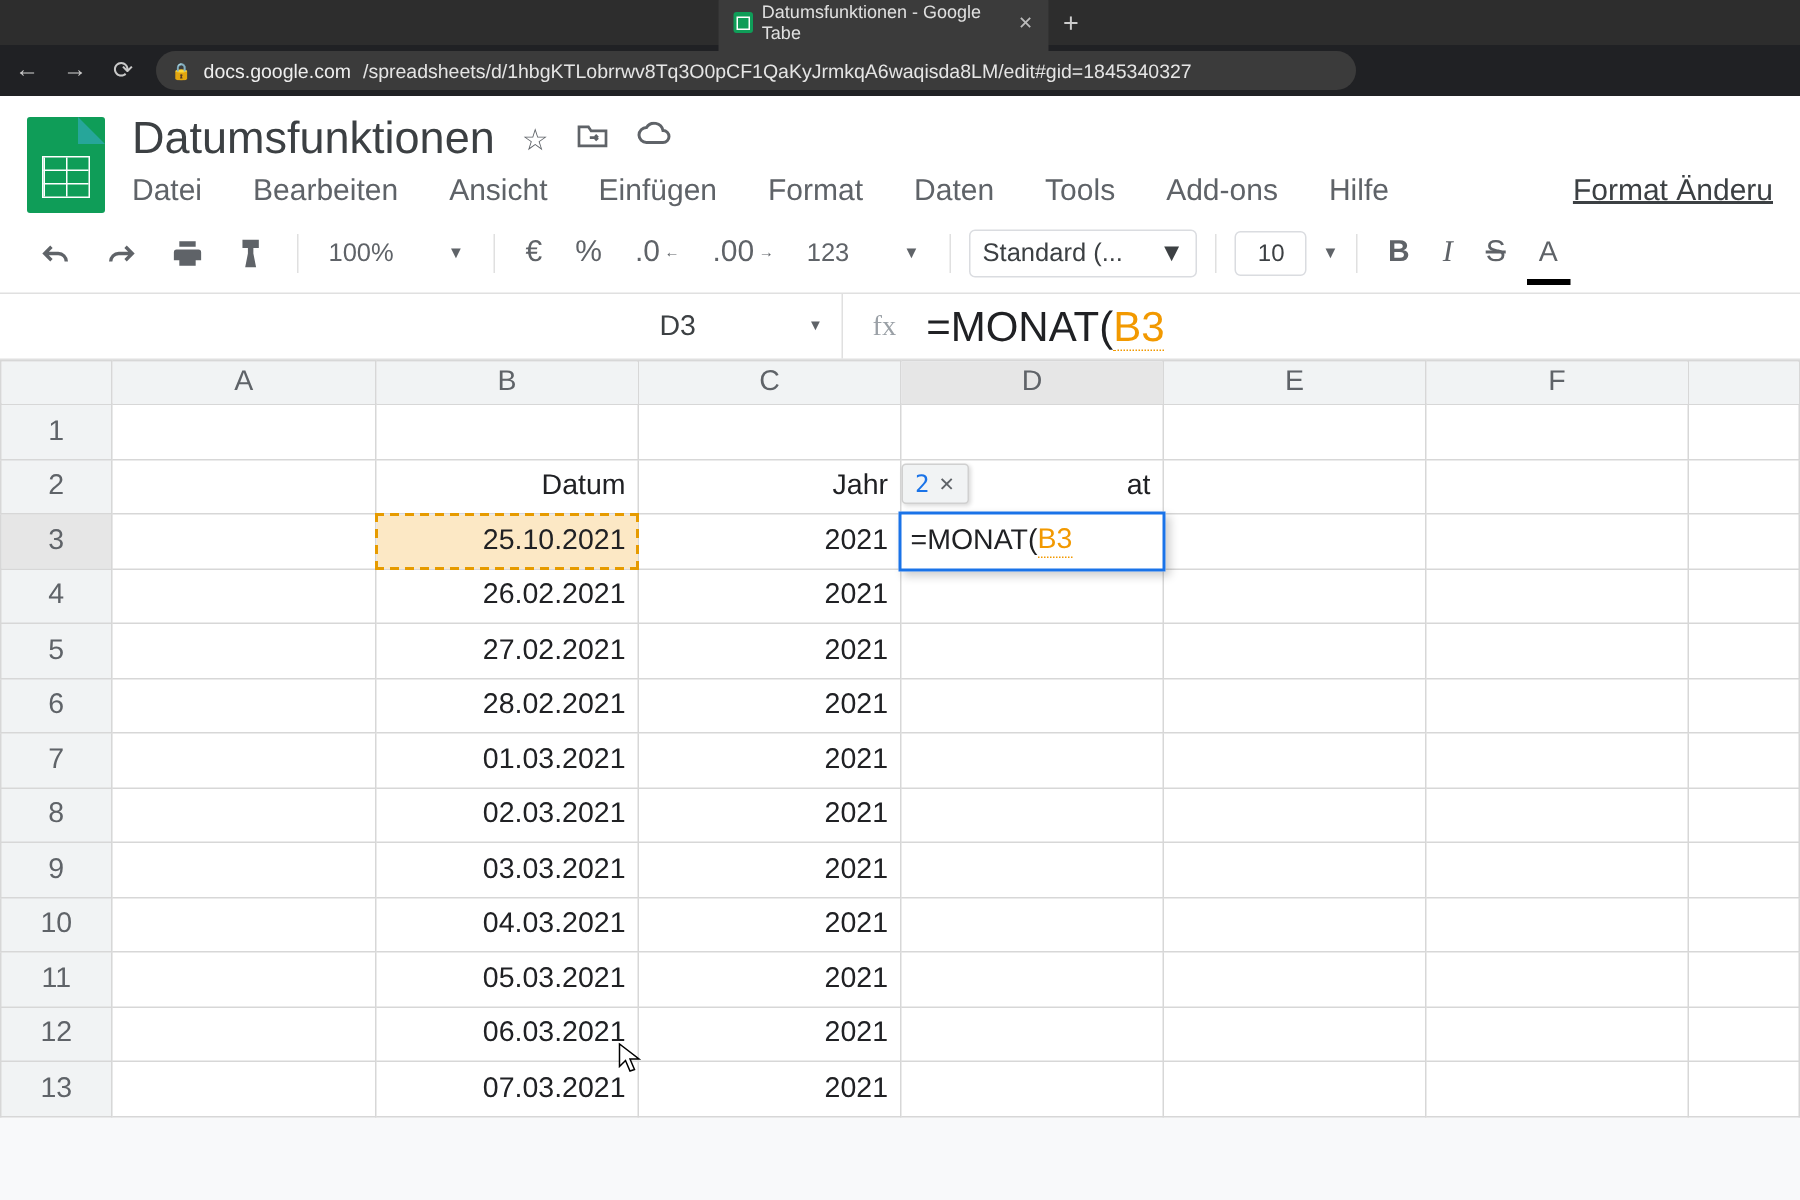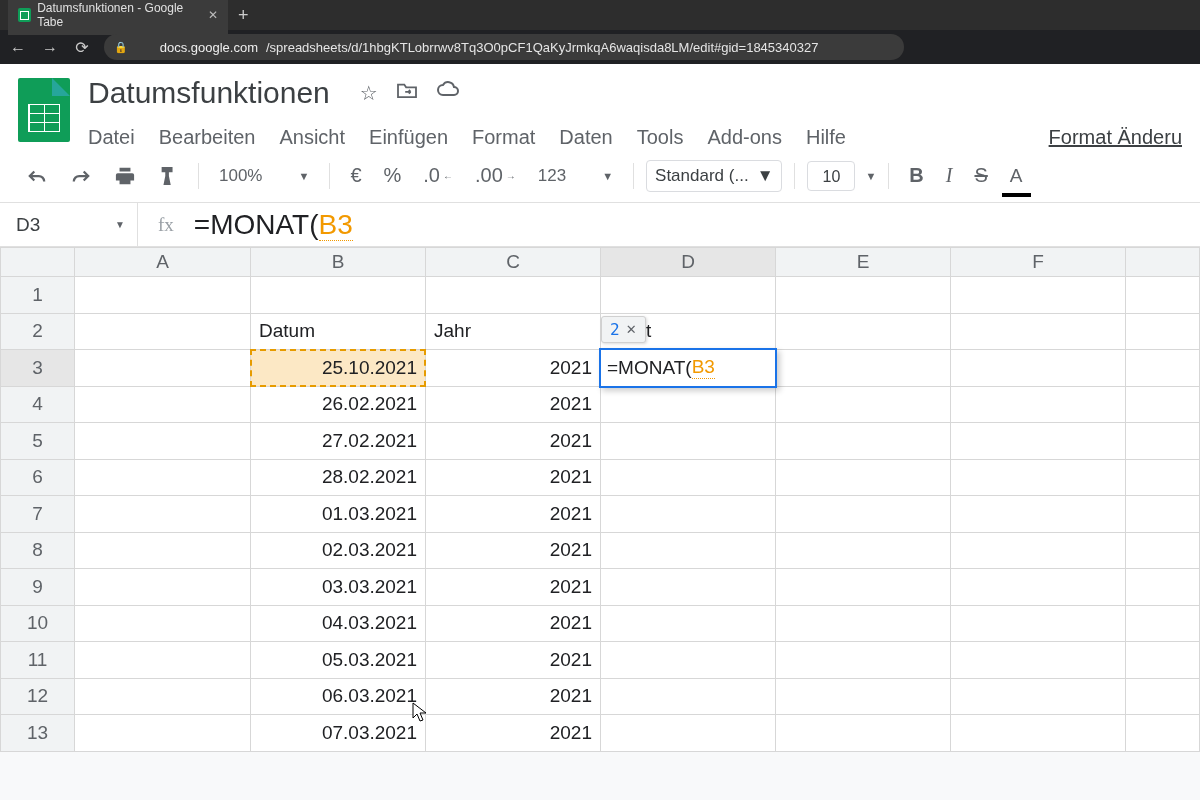--- a/index.html
+++ b/index.html
@@ -1,81 +1,81 @@
 <!DOCTYPE html>
 <html><head>
 <meta charset="utf-8">
 <style>
   * { box-sizing: border-box; margin: 0; padding: 0; font-family: Arial, "Helvetica Neue", sans-serif; }
   body { background: #f8f9fa; color: #202124; overflow: hidden; width: 1200px; height: 800px; }
   
   
   .browser-chrome { background: #2d2d2d; }
-  .tab-strip { display: flex; align-items: center; height: 30px; padding-left: 8px; }
+  .tab-strip { display: flex; align-items: center; height: 30px; padding-left: 8px; justify-content: center; }
   .tab { display: flex; align-items: center; background: #3b3b3b; color: #e0e0e0; font-size: 12px; padding: 6px 10px; border-radius: 6px 6px 0 0; gap: 6px; width: 220px; }
   .tab .favicon { width: 14px; height: 14px; background: #0f9d58; border-radius: 2px; position: relative; }
   .tab .favicon::before { content:""; position:absolute; inset:3px 2px 2px 2px; border:1px solid #fff; }
   .tab .close { margin-left:auto; color:#bbb; font-size:12px; }
   .new-tab { color:#ccc; font-size:18px; padding:0 10px; }
   .addr-bar { display:flex; align-items:center; background:#202124; height:34px; padding:0 8px; gap:12px; }
   .nav-btn { color:#c9c9c9; font-size:16px; width:20px; text-align:center; }
   .url-box { flex:0 0 800px; background:#3b3b3b; border-radius:14px; height:26px; display:flex; align-items:center; padding:0 10px; color:#bbb; font-size:13px; gap:8px; }
   .lock { color:#ddd; font-size:11px; }
-  .url-host { color:#eee;margin-left:24px; }
+  .url-host { color:#eee; }
   .url-path { color:#e5e5e5; }
   
   
   .doc-bar { background:#fff; padding:12px 18px 0 18px; display:flex; align-items:flex-start; gap:18px; }
   .sheets-logo { width:52px; height:64px; background:#0f9d58; border-radius:2px; position:relative; margin-top:2px; }
   .sheets-logo::before { content:""; position:absolute; right:0; top:0; width:18px; height:18px; background:#26a69a; clip-path: polygon(0 0, 100% 100%, 0 100%); }
   .sheets-logo::after { content:""; position:absolute; left:10px; right:10px; top:26px; bottom:10px; background:
      linear-gradient(#fff,#fff), linear-gradient(#fff,#fff), linear-gradient(#fff,#fff), linear-gradient(#fff,#fff);
      background-size: 100% 1px, 100% 1px, 1px 100%, 1px 100%;
      background-position: 0 33%, 0 66%, 50% 0, 0 0;
      background-repeat:no-repeat; border:1px solid #fff;
   }
   .doc-meta { flex:1; }
-  .title-row { display:flex; align-items:center; gap:30px; }
+  .title-row { display:flex; align-items:center; gap:18px; }
   .doc-title { font-size:30px; color:#3c4043; font-weight:400; }
   .title-icons { display:flex; gap:18px; color:#5f6368; font-size:20px; }
-  .menu-row { display:flex; gap:24px; margin-top:16px; font-size:20px; color:#5f6368; }
+  .menu-row { display:flex; gap:34px; margin-top:6px; font-size:20px; color:#5f6368; }
   .menu-row span.last { text-decoration:underline; color:#3c4043; margin-left:auto; }
   
   
   .toolbar { background:#fff; border-bottom:1px solid #e0e0e0; height:54px; display:flex; align-items:center; padding:0 18px; gap:6px; }
   .tbtn { color:#5f6368; font-size:20px; padding:6px 8px; display:flex; align-items:center; gap:3px; }
   .tsep { width:1px; height:26px; background:#e0e0e0; margin:0 6px; }
   .tbtn.small { font-size:17px;gap:36px; }
   .tbtn .caret { font-size:11px; color:#5f6368; }
-  .font-box { min-width:120px; border:1px solid #dadce0; border-radius:4px; height:32px; display:flex; align-items:center; padding:0 8px; font-size:17px; color:#3c4043; gap:8px; }
+  .font-box { min-width:120px; border:1px solid #dadce0; border-radius:4px; height:32px; display:flex; align-items:center; padding:0 8px; font-size:17px; color:#3c4043; gap:24px; }
   .size-box { width:48px; text-align:center; border:1px solid #dadce0; border-radius:4px; height:30px; line-height:30px; font-size:16px; color:#3c4043; }
   .bold { font-weight:bold; }
   .ital { font-style:italic; font-family: Georgia, serif; }
   .strike { text-decoration:line-through; }
   .color-A { position:relative; font-size:19px; }
   .color-A::after { content:""; position:absolute; left:0; right:0; bottom:-4px; height:4px; background:#000; }
   
   
-  .fx-row { background:#fff; height:44px; display:flex; align-items:center; border-bottom:1px solid #e0e0e0; }
+  .fx-row { background:#fff; height:44px; display:flex; align-items:center; border-bottom:1px solid #e0e0e0;justify-content:center; }
   .name-box { width:138px; display:flex; align-items:center; justify-content:space-between; padding:0 12px 0 16px; font-size:19px; color:#3c4043; border-right:1px solid #e0e0e0; height:100%; }
   .name-box .caret { font-size:10px; color:#5f6368; }
   .fx-label { font-family:Georgia,serif; color:#9aa0a6; font-size:19px; padding:0 20px; }
   .fx-input { font-size:28px; color:#202124; font-family: 'Consolas', monospace; }
   .fx-input .ref { color:#f29900; border-bottom:1px dotted #f29900; }
   
   
   .grid { position:relative; }
   table { border-collapse:collapse; width:100%; table-layout:fixed; }
   th, td { border:1px solid #d7d7d7; font-size:19px; }
   thead th { background:#f1f3f4; color:#5f6368; font-weight:400; height:29px; position:relative; }
   thead th.sel { background:#e6e6e6; }
   tbody th { background:#f1f3f4; color:#5f6368; font-weight:400; width:74px; text-align:center; height:36.5px; }
   tbody th.sel { background:#e6e6e6; }
   td { background:#fff; padding:0 8px; text-align:right; }
-  td.left { text-align:left; }
+  td.left { text-align:right; }
   .col-corner { width:74px; background:#f1f3f4; }
   .col-A { width:176px; }
   .col-B, .col-C, .col-D, .col-E, .col-F { width:175px; }
   
   
   .dashed-cell { position:relative; background:#fce8c5 !important; }
   .dashed-cell::after { content:""; position:absolute; inset:-1px; border:2px dashed #e69b00; pointer-events:none; }
   
   
   .edit-cell { position:relative; background:#fff; padding:0; }

